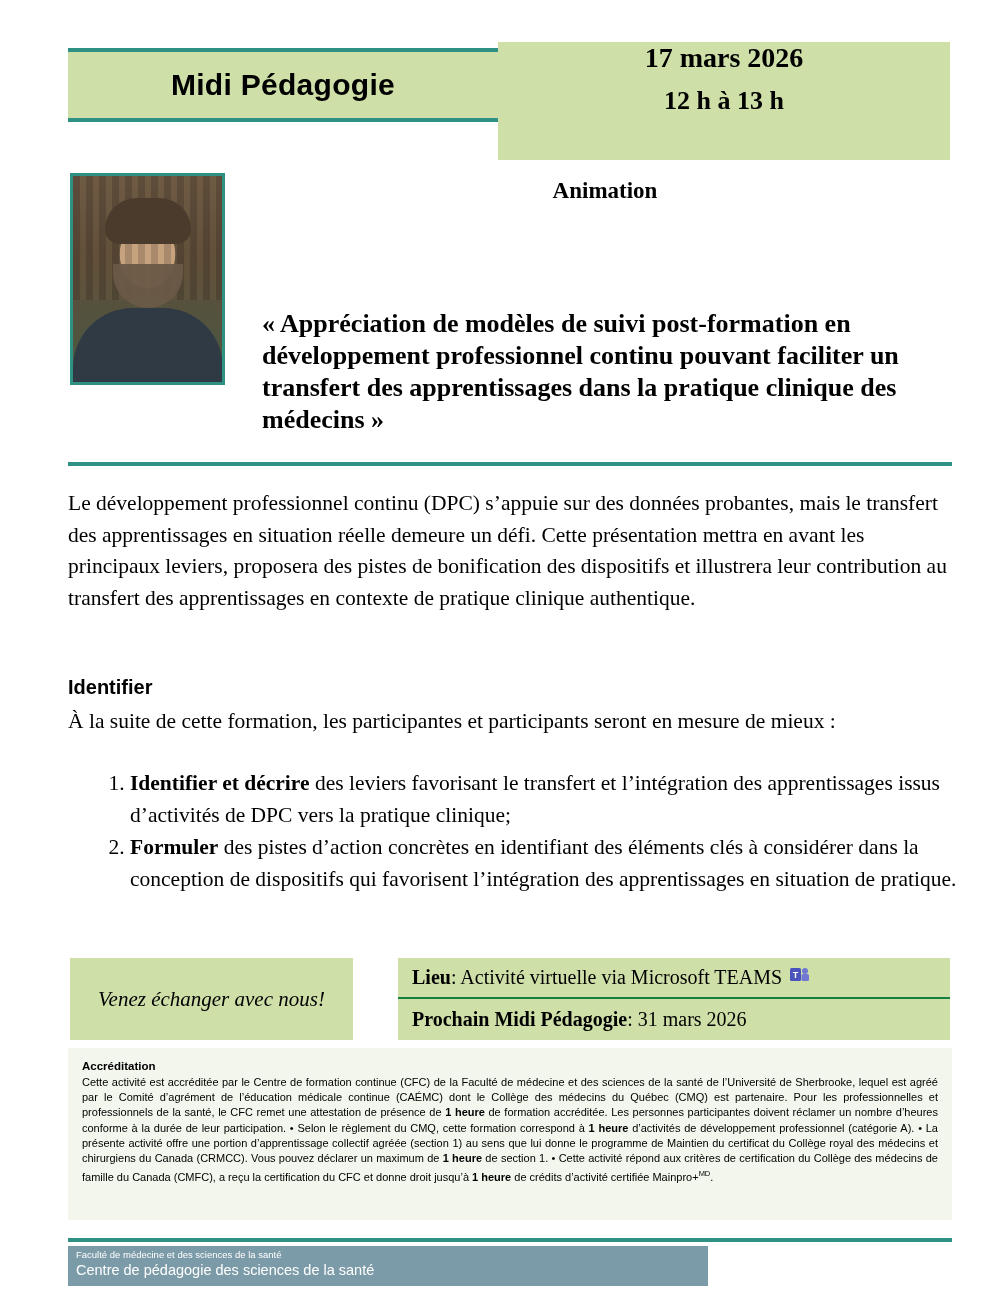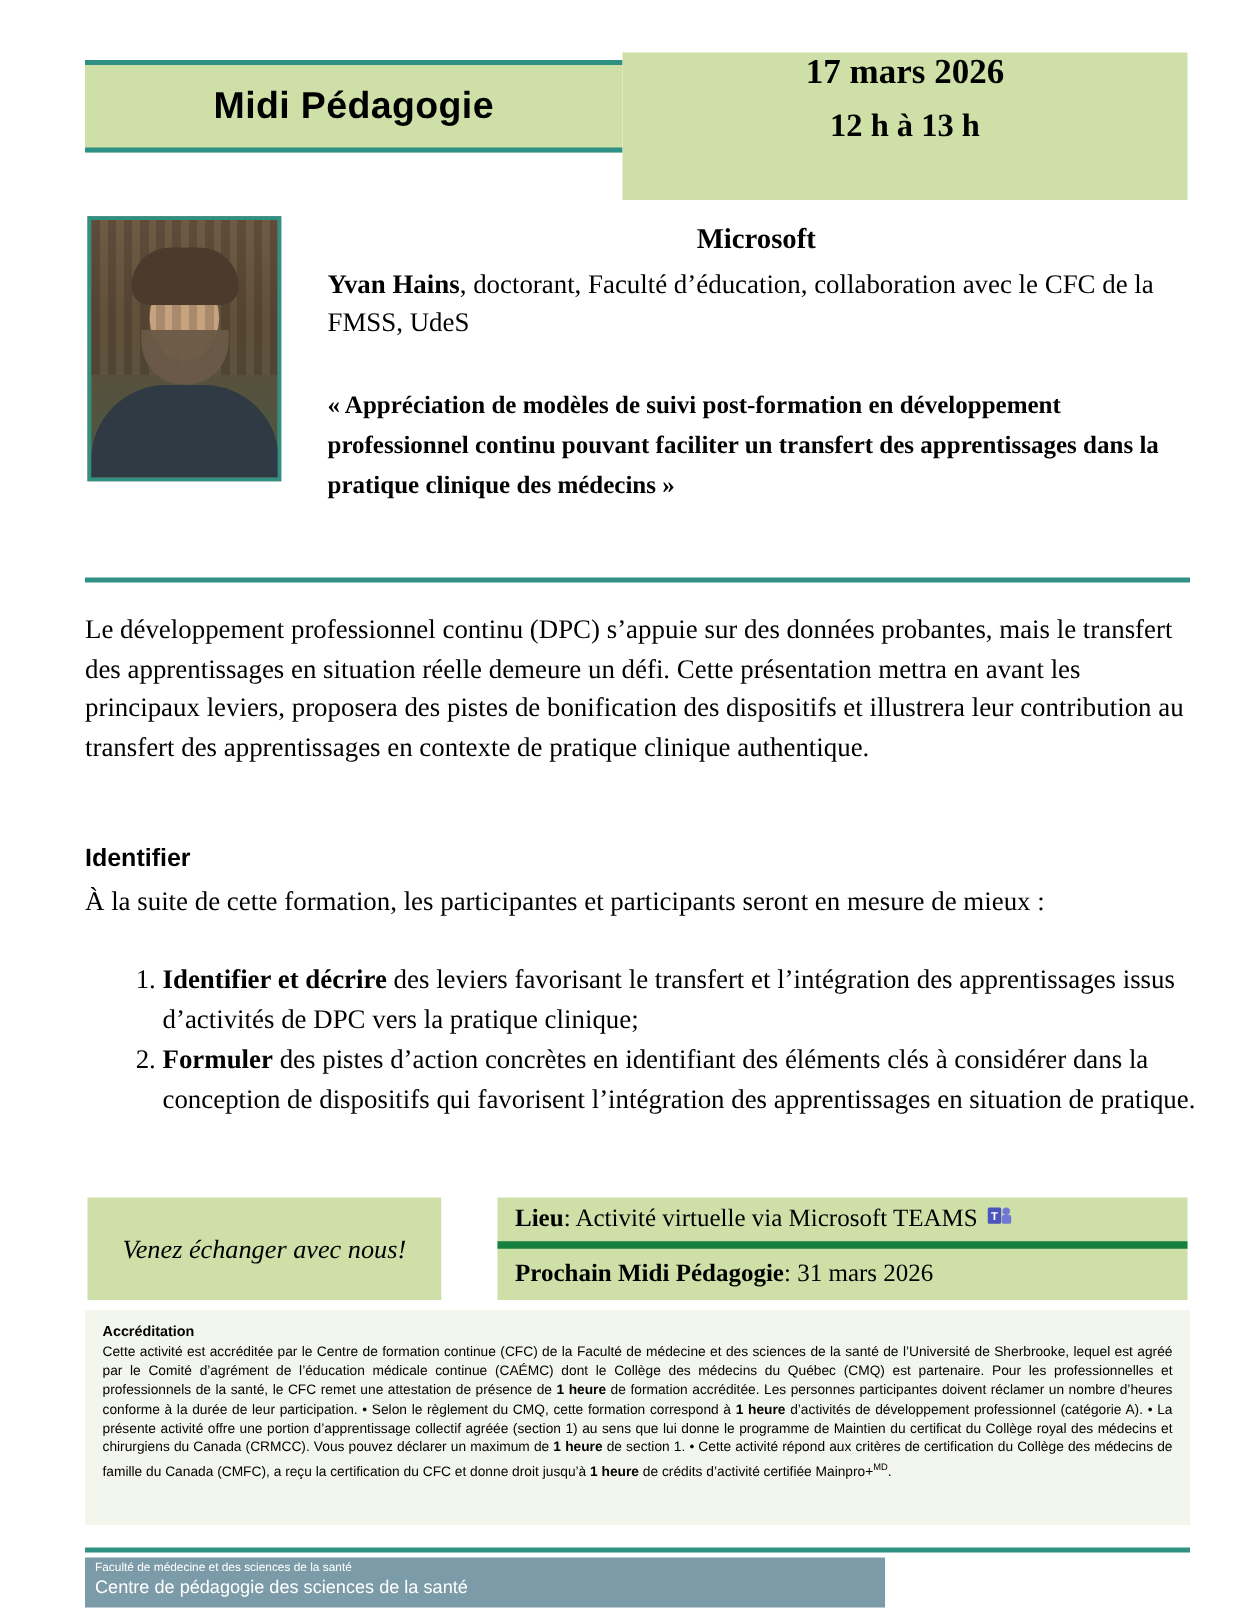--- a/index.html
+++ b/index.html
@@ -167,21 +167,21 @@
     line-height: 31px;
   }
   .speaker-line b { font-weight: bold; }
   .talk-title {
     position: absolute;
     left: 262px;
     top: 140px;
     width: 692px;
     font-family: "Liberation Serif", serif;
     font-weight: bold;
-    font-size: 20px;
+    font-size: 26px;
     line-height: 32px;
   }
 
   .rule {
     position: absolute;
     left: 68px;
     width: 884px;
     height: 4px;
     background: #2e9183;
   }
@@ -252,21 +252,21 @@
     background: #cfdfa8;
   }
   .info-row {
     height: 41px;
     display: flex;
     align-items: center;
     padding-left: 14px;
     font-size: 20px;
     box-sizing: border-box;
   }
-  .info-row.top { border-bottom: 6px solid #15803d; }
+  .info-row.top { border-bottom: 2px solid #15803d; }
   .info-row b { font-weight: bold; }
   .teams-icon {
     display: inline-block;
     margin-left: 8px;
     vertical-align: middle;
   }
 
   
   .accred {
     position: absolute;
@@ -356,25 +356,22 @@
   <div class="speaker">
     <div class="photo-frame">
       <div class="photo-inner">
         <div class="photo-books"></div>
         <div class="photo-hair"></div>
         <div class="photo-beard"></div>
         <div class="photo-shirt"></div>
       </div>
     </div>
 
-    <div class="animation-heading">Microsoft</div>
-
-    <div class="speaker-line">
-      <b>Yvan Hains</b><span>, doctorant, Faculté d’éducation, collaboration avec le CFC de la FMSS, UdeS</span>
-    </div>
+    <div class="animation-heading">Animation</div>
+
 
     <div class="talk-title">« Appréciation de modèles de suivi post-formation en développement professionnel continu pouvant faciliter un transfert des apprentissages dans la pratique clinique des médecins »</div>
   </div>
 
   <div class="rule rule-1"></div>
 
   <div class="intro">Le développement professionnel continu (DPC) s’appuie sur des données probantes, mais le transfert des apprentissages en situation réelle demeure un défi. Cette présentation mettra en avant les principaux leviers, proposera des pistes de bonification des dispositifs et illustrera leur contribution au transfert des apprentissages en contexte de pratique clinique authentique.</div>
 
   <div class="objectifs-title">Identifier</div>
   <div class="objectifs-lead">À la suite de cette formation, les participantes et participants seront en mesure de mieux :</div>

